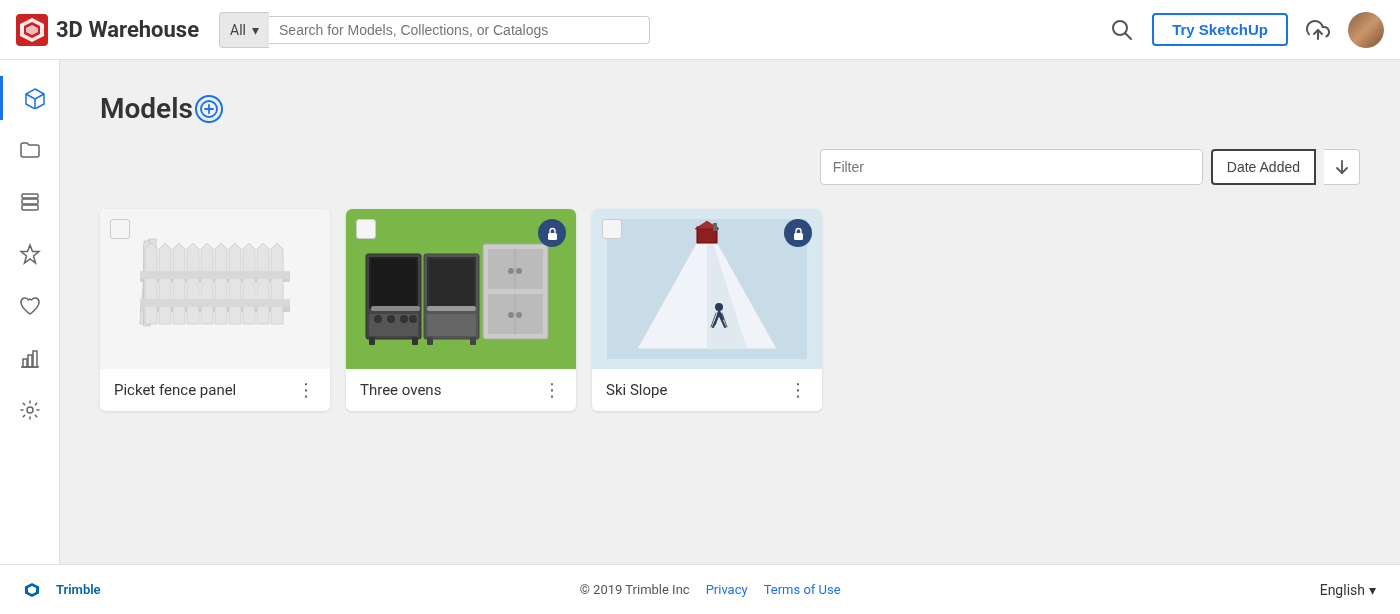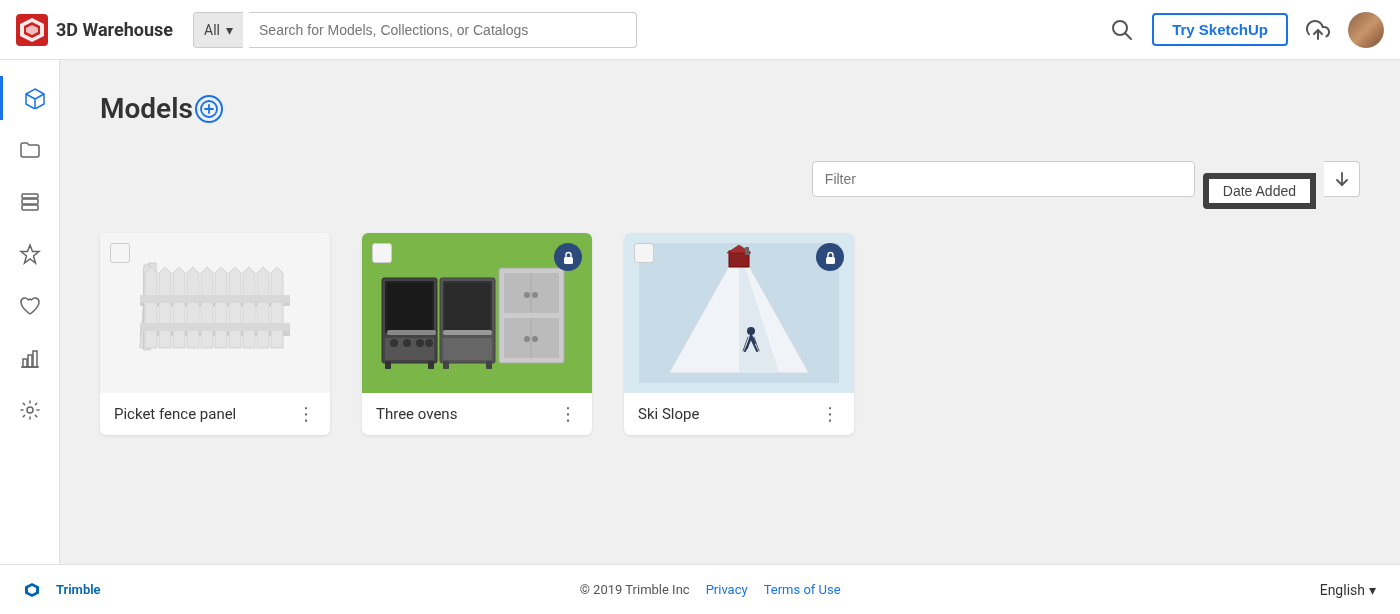--- a/index.html
+++ b/index.html
@@ -20,30 +20,30 @@
       display: flex;
       align-items: center;
       gap: 8px;
       margin-right: 8px;
     }
     .logo-icon {
       width: 32px;
       height: 32px;
     }
     .logo-text {
-      font-size: 18px;
+      font-size: 22px;
       font-weight: 700;
       color: #333;
     }
     .search-area {
       display: flex;
       align-items: center;
       flex: 1;
       max-width: 680px;
-      gap: 6px;
+      gap: 0;
     }
     .search-dropdown {
       background: #e8e8e8;
       border: 1px solid #ccc;
       border-right: none;
       height: 36px;
       padding: 0 10px;
       display: flex;
       align-items: center;
       gap: 6px;
@@ -52,21 +52,21 @@
       font-size: 14px;
       color: #444;
     }
     .search-input-wrap {
       flex: 1;
       display: flex;
       align-items: center;
       border: 1px solid #ccc;
       border-left: none;
       border-radius: 0 4px 4px 0;
-      height: 36px;
+      height: 28px;
       padding: 0 10px;
       background: #fff;
     }
     .search-input-wrap input {
       border: none;
       outline: none;
       width: 100%;
       font-size: 14px;
       color: #555;
     }
@@ -206,47 +206,46 @@
       border-radius: 4px;
       background: #fff;
       padding: 0 12px;
       font-size: 14px;
       color: #999;
       outline: none;
     }
     .sort-btn {
       height: 36px;
       padding: 0 14px;
-      border: 6px solid #404040;
+      border: 2px solid #404040;
       border-radius: 4px 0 0 4px;
       background: #fff;
       font-size: 14px;
       color: #444;
       cursor: pointer;
-      margin-top: 24px;
     }
     .sort-arrow {
       width: 36px;
       height: 36px;
       border: 1px solid #ccc;
       border-left: none;
       border-radius: 0 4px 4px 0;
       background: #fff;
       display: flex;
       align-items: center;
       justify-content: center;
       cursor: pointer;
       color: #555;
       font-size: 16px;
     }
 
     
     .cards-grid {
       display: flex;
-      gap: 32px;
+      gap: 16px;
       flex-wrap: wrap;
     }
     .card {
       width: 230px;
       background: #fff;
       border-radius: 6px;
       overflow: hidden;
       box-shadow: 0 1px 3px rgba(0,0,0,0.1);
     }
     .card-image {

